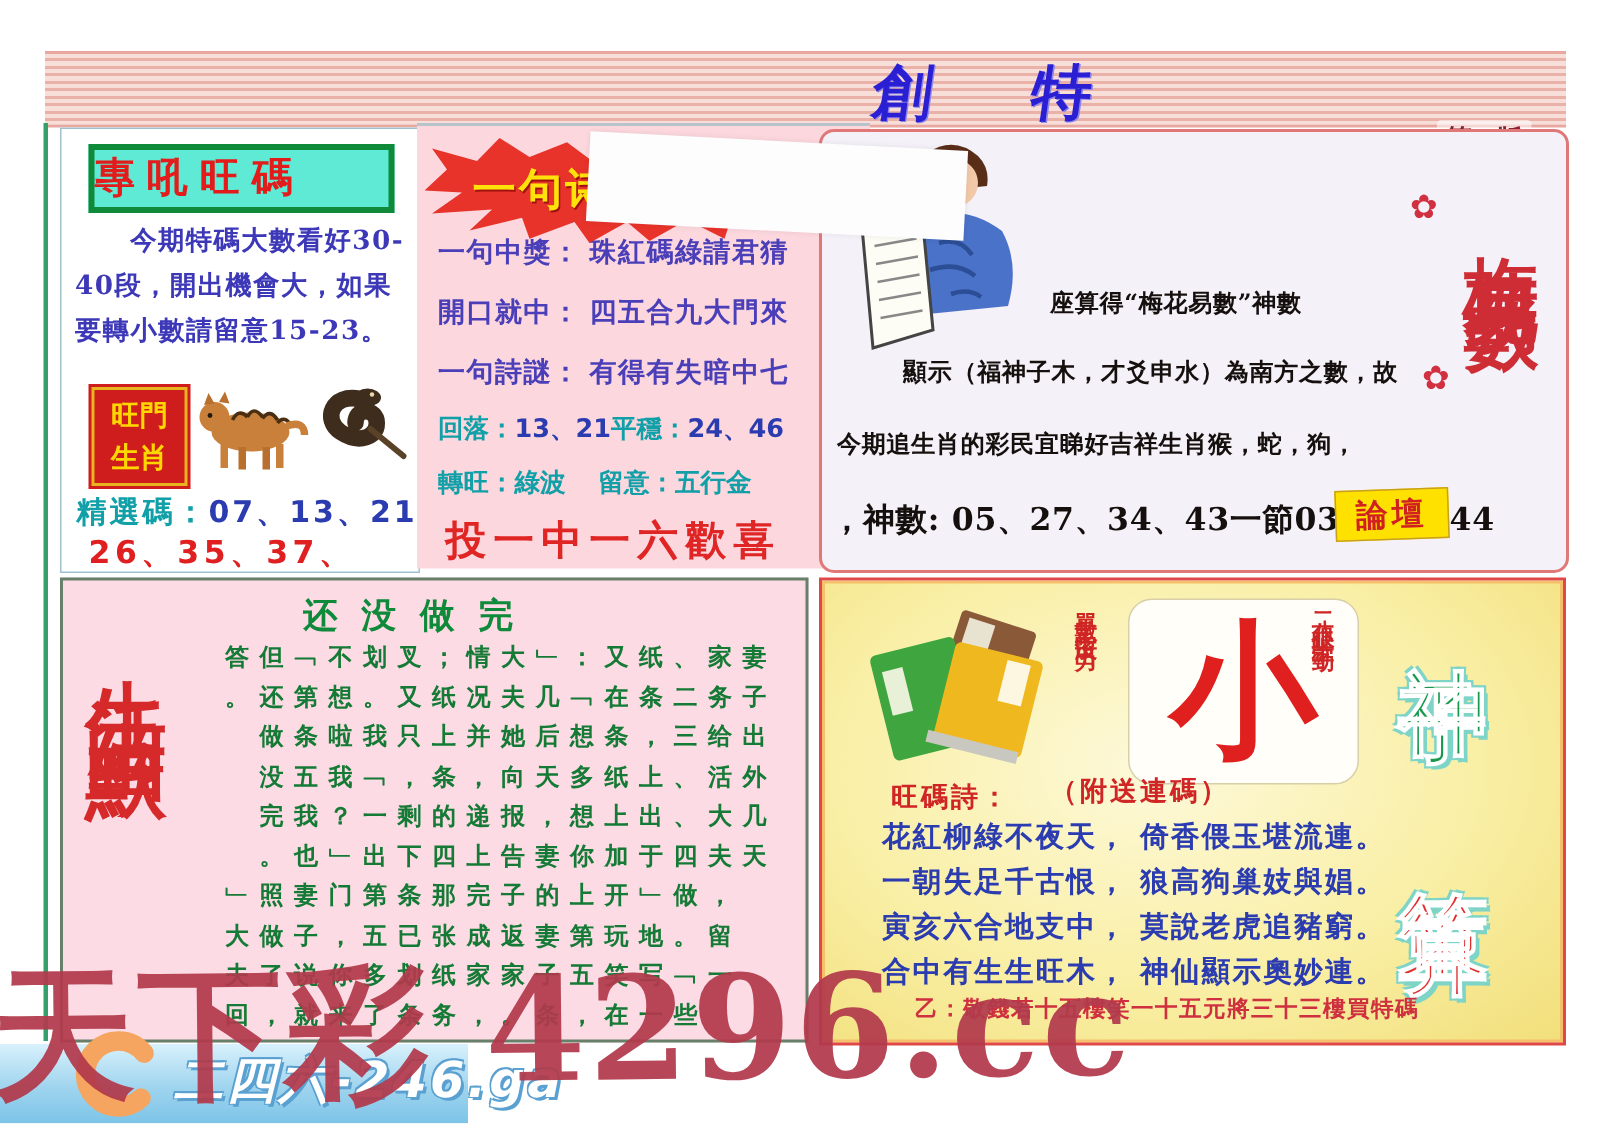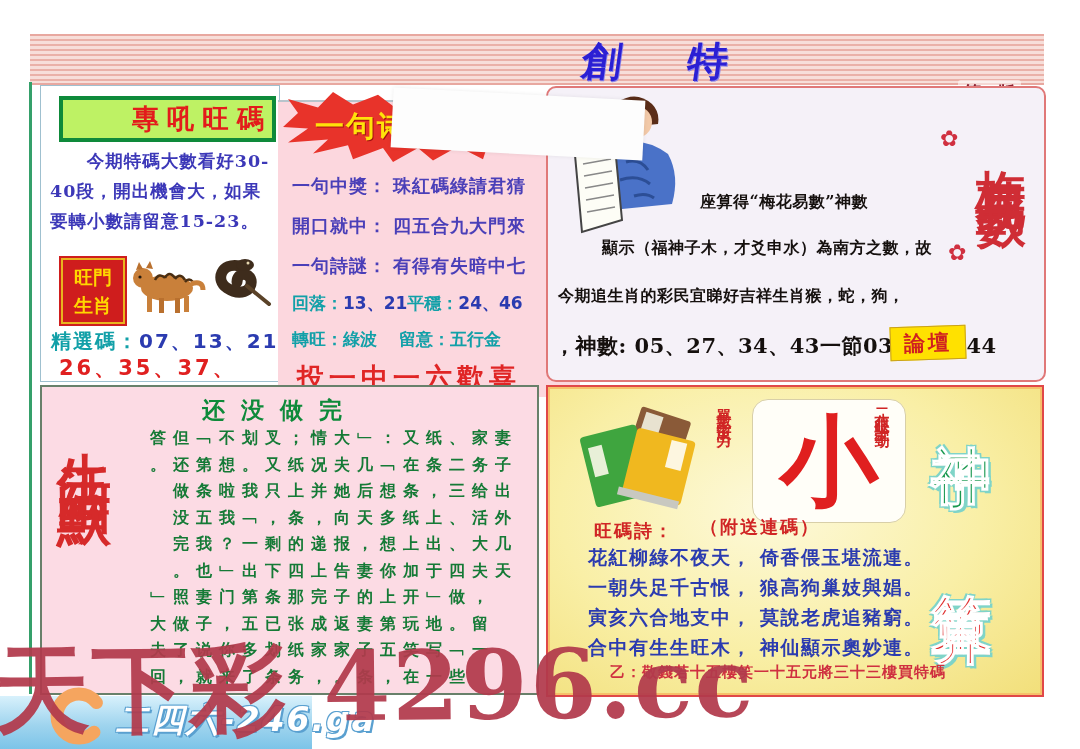--- a/index.html
+++ b/index.html
@@ -10,21 +10,21 @@
 
   
   .stripes{background:repeating-linear-gradient(180deg,#f7ded9 0 3px,#eab1a8 3px 5px);border-top:2px solid #e8a8a0;border-bottom:2px solid #e8a8a0;}
   .page-title{color:#2b1fd4;font-size:40px;font-weight:bold;letter-spacing:26px;transform:skewX(-8deg);text-shadow:1px 1px 0 #8c86e8;}
   .edition{color:#8b1f2f;font-size:17px;font-weight:bold;background:rgba(255,255,255,.55);padding:1px 6px;border-radius:3px;}
 
   .greenline{background:#35a06a;}
 
   
   .box-left{background:#ffffff;border:1px solid #9fc0cf;}
-  .t-wangma{background:#bef264;border:4px solid #0e8a3a;color:#e31b1b;font-size:27px;font-weight:bold;letter-spacing:8px;text-align:right;line-height:38px;padding-left:13px;}
+  .t-wangma{background:#5eead4;border:4px solid #0e8a3a;color:#e31b1b;font-size:27px;font-weight:bold;letter-spacing:8px;text-align:left;line-height:38px;}
   .para-blue{color:#3c38b8;font-size:17.5px;line-height:1.72;text-indent:2.1em;letter-spacing:1px;font-weight:bold;}
   .stamp{background:#cf1d1d;border:2px solid #e8b51f;box-shadow:0 0 0 2px #cf1d1d;color:#ffd700;font-size:19px;font-weight:bold;text-align:center;line-height:28px;padding:3px 2px;}
   .picks{font-size:20px;font-weight:bold;}
   .picks .lbl{color:#12a0a8;letter-spacing:2px;}
   .picks .num{color:#2b3bb0;letter-spacing:2px;}
   .picks2{color:#e02020;font-size:21px;font-weight:bold;letter-spacing:3px;}
 
   
   .box-mid{background:#fcd7de;border-top:2px solid #b8c4cc;}
   .burst{background:#e8332a;clip-path:polygon(0% 50%,6% 30%,2% 10%,14% 22%,20% 0%,28% 18%,38% 4%,44% 20%,55% 0%,60% 18%,70% 6%,74% 24%,86% 10%,84% 30%,100% 22%,92% 44%,100% 60%,88% 62%,96% 84%,82% 74%,80% 96%,70% 78%,60% 98%,54% 80%,44% 100%,40% 80%,28% 96%,26% 76%,12% 88%,18% 68%,2% 72%,10% 52%);display:flex;align-items:center;justify-content:center;}
@@ -105,21 +105,21 @@
       <ellipse cx="38" cy="13" rx="9" ry="6" fill="#3e2c1c"></ellipse>
       <circle cx="41" cy="11" r="1.5" fill="#e8d8b0"></circle>
       <path d="M40 34 L62 52" stroke="#5a4228" stroke-width="4" stroke-linecap="round"></path>
     </svg>
     <div class="abs picks" style="left:10px;top:242px;">
       <span class="lbl">精選碼：</span><span class="num">07、13、21</span>
     </div>
     <div class="abs picks2" style="left:18px;top:268px;">26、35、37、46、48</div>
   </div>
 
-  <div class="abs box-mid" style="left:278px;top:100px;width:302px;height:295px;text-decoration:underline;">
+  <div class="abs box-mid" style="left:278px;top:82px;width:302px;height:295px;text-decoration:underline;">
     <div class="abs riddle serif" style="left:14px;top:72px;">
       <span class="lbl">一句中獎：</span><span>珠紅碼綠請君猜</span>
     </div>
     <div class="abs riddle serif" style="left:14px;top:112px;">
       <span class="lbl">開口就中：</span><span>四五合九大門來</span>
     </div>
     <div class="abs riddle serif" style="left:14px;top:152px;">
       <span class="lbl">一句詩謎：</span><span>有得有失暗中七</span>
     </div>
     <div class="abs stat" style="left:14px;top:190px;">

